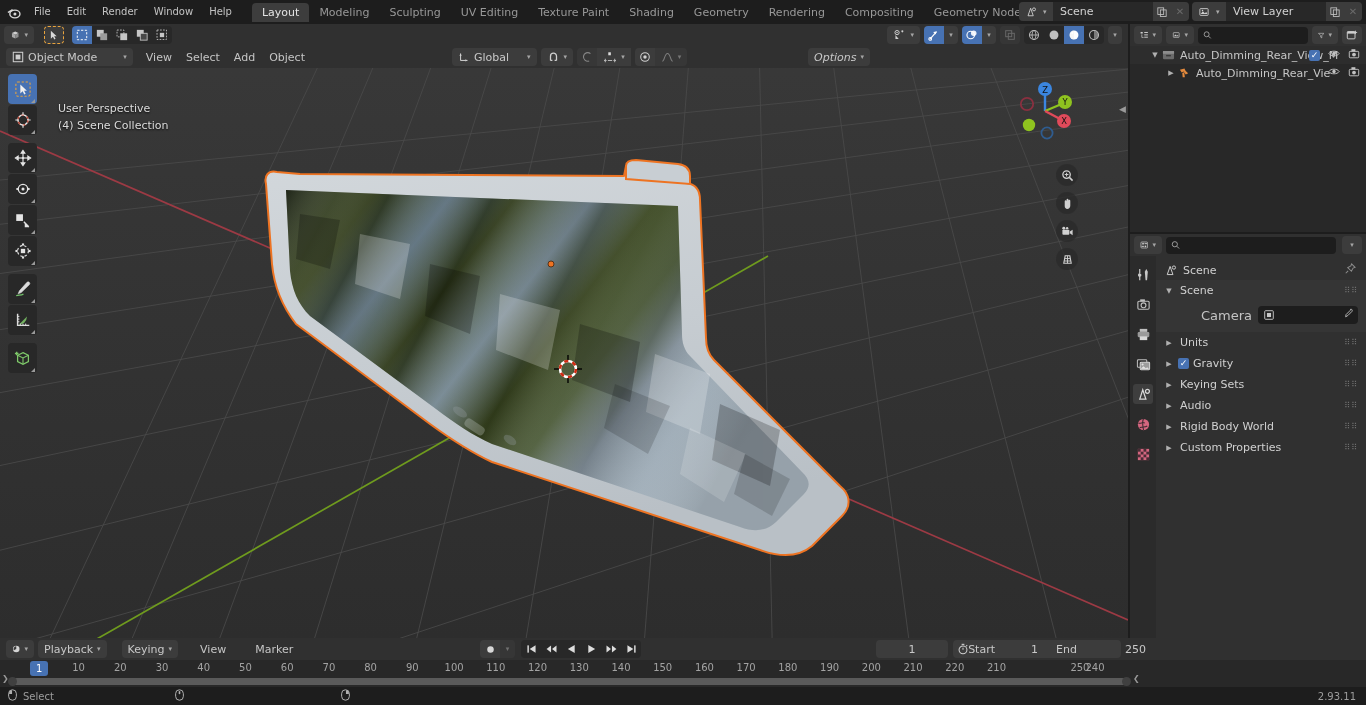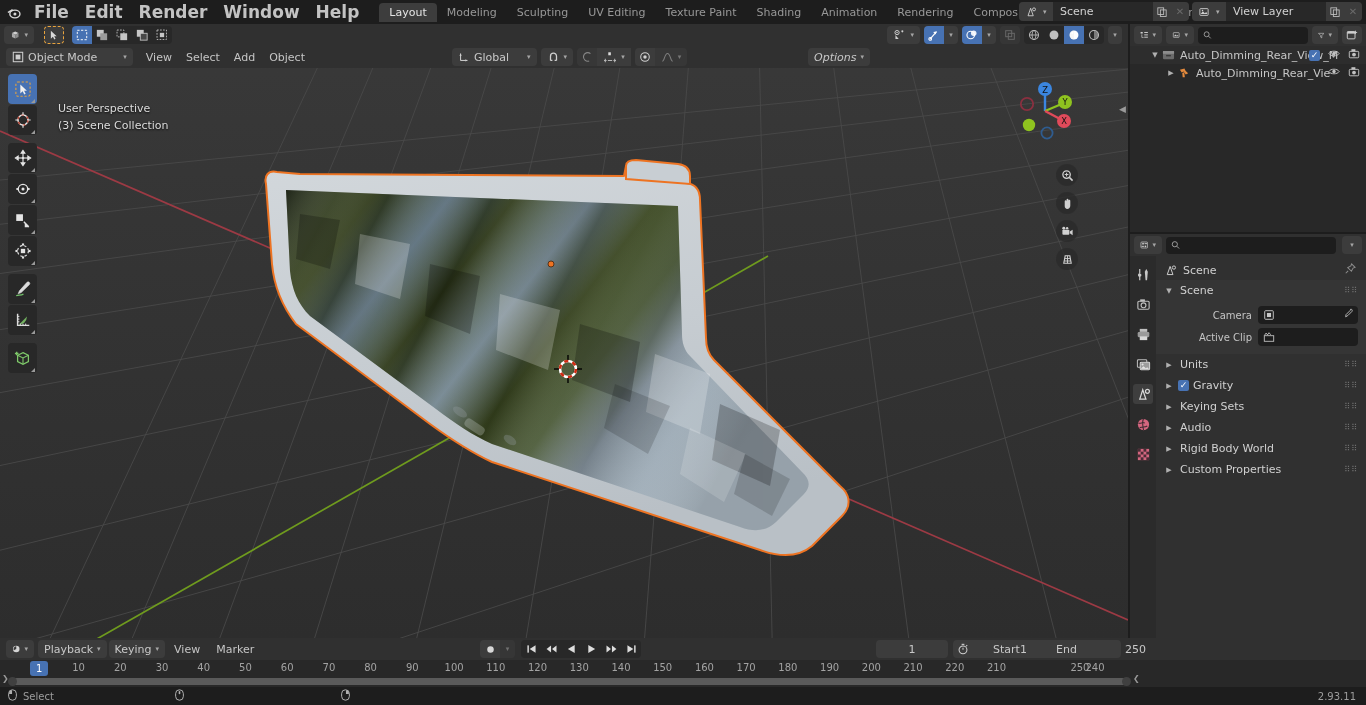--- a/index.html
+++ b/index.html
@@ -5,21 +5,21 @@
   * { margin:0; padding:0; box-sizing:border-box; }
   html,body{ width:1366px; height:705px; overflow:hidden; background:#1d1d1d;
     font-family:"DejaVu Sans", sans-serif; font-size:11px; color:#d0d0d0;
     -webkit-font-smoothing:antialiased; }
   .app{ position:relative; width:1366px; height:705px; }
 
   
   .topbar{ position:absolute; left:0; top:0; width:1366px; height:24px;
     background:#1d1d1d; display:flex; align-items:center; }
   .blender-logo{ width:26px; height:24px; display:flex; align-items:center; justify-content:center; }
-  .menu-item{ padding:2px 8px; font-size:17px; color:#c3c3c3; line-height:16px; cursor:default;font-weight:bold; }
+  .menu-item{ padding:2px 8px; font-size:10px; color:#c3c3c3; line-height:16px; cursor:default; }
   .tabs{ display:flex; align-items:center; margin-left:12px; height:24px; }
   .wtab{ padding:3px 10px; font-size:11px; color:#989898; height:19px; line-height:13px;
     border-radius:4px 4px 0 0; cursor:default; }
   .wtab.active{ background:#3d3d3d; color:#e4e4e4; }
   .wtab.plus{ color:#8a8a8a; padding:3px 7px; }
   .topbar-right{ position:absolute; right:4px; top:2px; display:flex; align-items:center; gap:3px; }
   .id-field{ display:flex; align-items:center; height:19px; background:#282828;
     border-radius:4px; overflow:hidden; }
   .id-icon{ width:24px; height:19px; background:#3c3c3c; display:flex; align-items:center; justify-content:center; }
   .id-chev{ width:10px; height:19px; background:#3c3c3c; display:flex; align-items:center; color:#aaa; font-size:7px;}
@@ -89,21 +89,21 @@
     display:flex; flex-direction:column; align-items:center; padding-top:8px; gap:10px;}
   .prtab{ width:20px; height:20px; display:flex; align-items:center; justify-content:center; border-radius:3px;}
   .prtab.on{ background:#3e3e3e; }
   .pr-body{ position:absolute; left:26px; top:22px; right:0; bottom:0; background:#303030;
     padding:4px 0 0 0; overflow:hidden;}
   .pr-breadcrumb{ height:20px; display:flex; align-items:center; gap:6px; padding:0 8px; position:relative;}
   .panel-head{ height:21px; display:flex; align-items:center; gap:6px; padding:0 8px; position:relative;}
   .panel-head.box{ background:#353535; }
   .dots{ position:absolute; right:8px; color:#6e6e6e; font-size:8px; letter-spacing:1px; line-height:5px;}
   .prop-row{ height:22px; display:flex; align-items:center; padding:0 8px 0 0; gap:6px;}
-  .prop-label{ width:96px; text-align:right; font-size:10px; color:#c4c4c4; }
+  .prop-label{ width:96px; text-align:right; font-size:13px; color:#c4c4c4; }
   .prop-field{ flex:1; height:18px; background:#1d1d1d; border-radius:4px; display:flex; align-items:center;
     padding:0 5px; gap:5px; position:relative;}
   .pr-check{ width:11px; height:11px; background:#4772b3; border-radius:2px; display:flex;
     align-items:center; justify-content:center; color:#fff; font-size:9px; line-height:9px;}
 
   
   .timeline{ position:absolute; left:0; top:638px; width:1366px; height:49px; background:#282828; }
   .tl-header{ height:22px; background:#303030; display:flex; align-items:center; padding-left:6px; gap:4px;}
   .tl-scrub{ position:absolute; left:0; top:22px; width:1150px; height:18px; }
   .tl-tick{ position:absolute; top:2px; font-size:10px; color:#a3a3a3; transform:translateX(-50%); }
@@ -139,21 +139,21 @@
         <div class="menu-item">Window</div>
         <div class="menu-item">Help</div>
       </div>
     <div class="tabs" id="wtabs">
         <div class="wtab active">Layout</div>
         <div class="wtab">Modeling</div>
         <div class="wtab">Sculpting</div>
         <div class="wtab">UV Editing</div>
         <div class="wtab">Texture Paint</div>
         <div class="wtab">Shading</div>
-        <div class="wtab">Animation</div>
+        <div class="wtab">Geometry</div>
         <div class="wtab">Rendering</div>
         <div class="wtab">Compositing</div>
         <div class="wtab">Geometry Nodes</div>
         <div class="wtab">Scripting</div>
         <div class="wtab plus">+</div>
       </div>
 
     <div class="topbar-right">
       <div class="id-field">
         <div class="id-icon">
@@ -586,21 +586,21 @@
             <path d="M10 4 L16 7 L16 14 L10 17 L4 14 L4 7 Z" fill="none" stroke="#7fc96a" stroke-width="1.4"></path>
             <path d="M4 7 L10 10 L16 7 M10 10 V17" stroke="#7fc96a" stroke-width="1.2" fill="none"></path>
             <path d="M3 3 v4 M1 5 h4" stroke="#7fc96a" stroke-width="1.5"></path>
           </svg>
           <span class="corner"></span>
         </div>
       </div>
 
     <div class="vp-text">
       <div>User Perspective</div>
-      <div>(3) Scene Collection</div>
+      <div>(4) Scene Collection</div>
     </div>
 
     <div class="gizmo">
       <svg width="70" height="70" viewBox="0 0 70 70">
         <line x1="35" y1="35" x2="35" y2="15" stroke="#3b86e0" stroke-width="2.4"></line>
         <line x1="35" y1="35" x2="54" y2="27" stroke="#8fc31f" stroke-width="2.4"></line>
         <line x1="35" y1="35" x2="52" y2="44" stroke="#e04a5a" stroke-width="2.4"></line>
         <circle cx="17" cy="28" r="6.2" fill="none" stroke="#8a3040" stroke-width="1.8"></circle>
         <circle cx="19" cy="49" r="6.2" fill="#8fc31f"></circle>
         <circle cx="37" cy="57" r="5.6" fill="none" stroke="#2f5c8f" stroke-width="1.8"></circle>
@@ -845,30 +845,20 @@
                 <rect x="4.6" y="4.6" width="4.8" height="4.8" fill="#c8c8c8"></rect>
               </svg>
             <span style="flex:1"></span>
             <span>
               <svg width="11" height="11" viewBox="0 0 12 12">
                   <path d="M9.6 1.2 a1.6 1.6 0 0 1 1.2 2.6 L6.4 8.2 L4 9.6 L4.4 7.2 L8.8 2.8 Z" fill="none" stroke="#c0c0c0" stroke-width="1"></path>
                 </svg>
             </span>
           </div>
         </div>
-        <div class="prop-row">
-          <div class="prop-label">Active Clip</div>
-          <div class="prop-field">
-            <svg width="12" height="12" viewBox="0 0 14 14">
-                <rect x="1.5" y="5.5" width="11" height="6.5" fill="none" stroke="#c8c8c8" stroke-width="1"></rect>
-                <path d="M1.8 5 L3.6 2.4 L5.6 4.8 M5.2 4.6 L7 2 L9 4.4" stroke="#c8c8c8" stroke-width="1" fill="none"></path>
-              </svg>
-            <span style="flex:1"></span>
-          </div>
-        </div>
       </div>
 
       <div id="collapsed-panels">
           <div class="panel-head">
             <span class="tri">▶</span>
             <span>Units</span>
             <span class="dots">⠿⠿</span>
           </div>
           <div class="panel-head" style="gap: 4px;">
             <span class="tri">▶</span>
@@ -902,21 +892,21 @@
 
   <div class="timeline">
     <div class="tl-header">
       <div class="btn grey" style="width:28px;">
         <svg width="12" height="12" viewBox="0 0 14 14">
             <circle cx="7" cy="7" r="5.4" fill="#d4d4d4"></circle>
             <path d="M7 7 L7 2.6 A4.4 4.4 0 0 0 3.2 9.2 Z" fill="#3a3a3a"></path>
           </svg>
         <span class="chev">▾</span>
       </div>
-      <div id="tl-menus" style="display:flex;align-items:center;gap:2px;">
+      <div id="tl-menus" style="display:flex;align-items:center;gap:15px;">
           <div class="btn grey">
             <span>Playback</span>
             <span class="chev">▾</span>
           </div>
           <div class="btn grey">
             <span>Keying</span>
             <span class="chev">▾</span>
           </div>
           <div class="vp-menu">View</div>
           <div class="vp-menu">Marker</div>
@@ -977,21 +967,21 @@
         </div>
         <div style="display:flex;align-items:center;">
           <div class="btn grey sq" style="border-radius:4px 0 0 4px;">
             <svg width="12" height="12" viewBox="0 0 14 14">
                 <circle cx="7" cy="8" r="4.6" fill="none" stroke="#d0d0d0" stroke-width="1.2"></circle>
                 <path d="M7 8 V5.4" stroke="#d0d0d0" stroke-width="1.2"></path>
                 <path d="M5.4 1.6 h3.2" stroke="#d0d0d0" stroke-width="1.3"></path>
                 <path d="M10.7 3.8 l1.2 -1.2" stroke="#d0d0d0" stroke-width="1.2"></path>
               </svg>
           </div>
-          <div class="btn grey" style="border-radius:0;width:74px;justify-content:center;padding:0 9px;">
+          <div class="btn grey" style="border-radius:0;width:74px;justify-content:flex-end;padding:0 9px;gap:36px;">
             <span>Start</span>
             <span>1</span>
           </div>
           <div class="btn grey" style="border-radius:0 4px 4px 0;width:74px;justify-content:space-between;padding:0 9px;gap:48px;">
             <span>End</span>
             <span>250</span>
           </div>
         </div>
       </div>
     </div>

